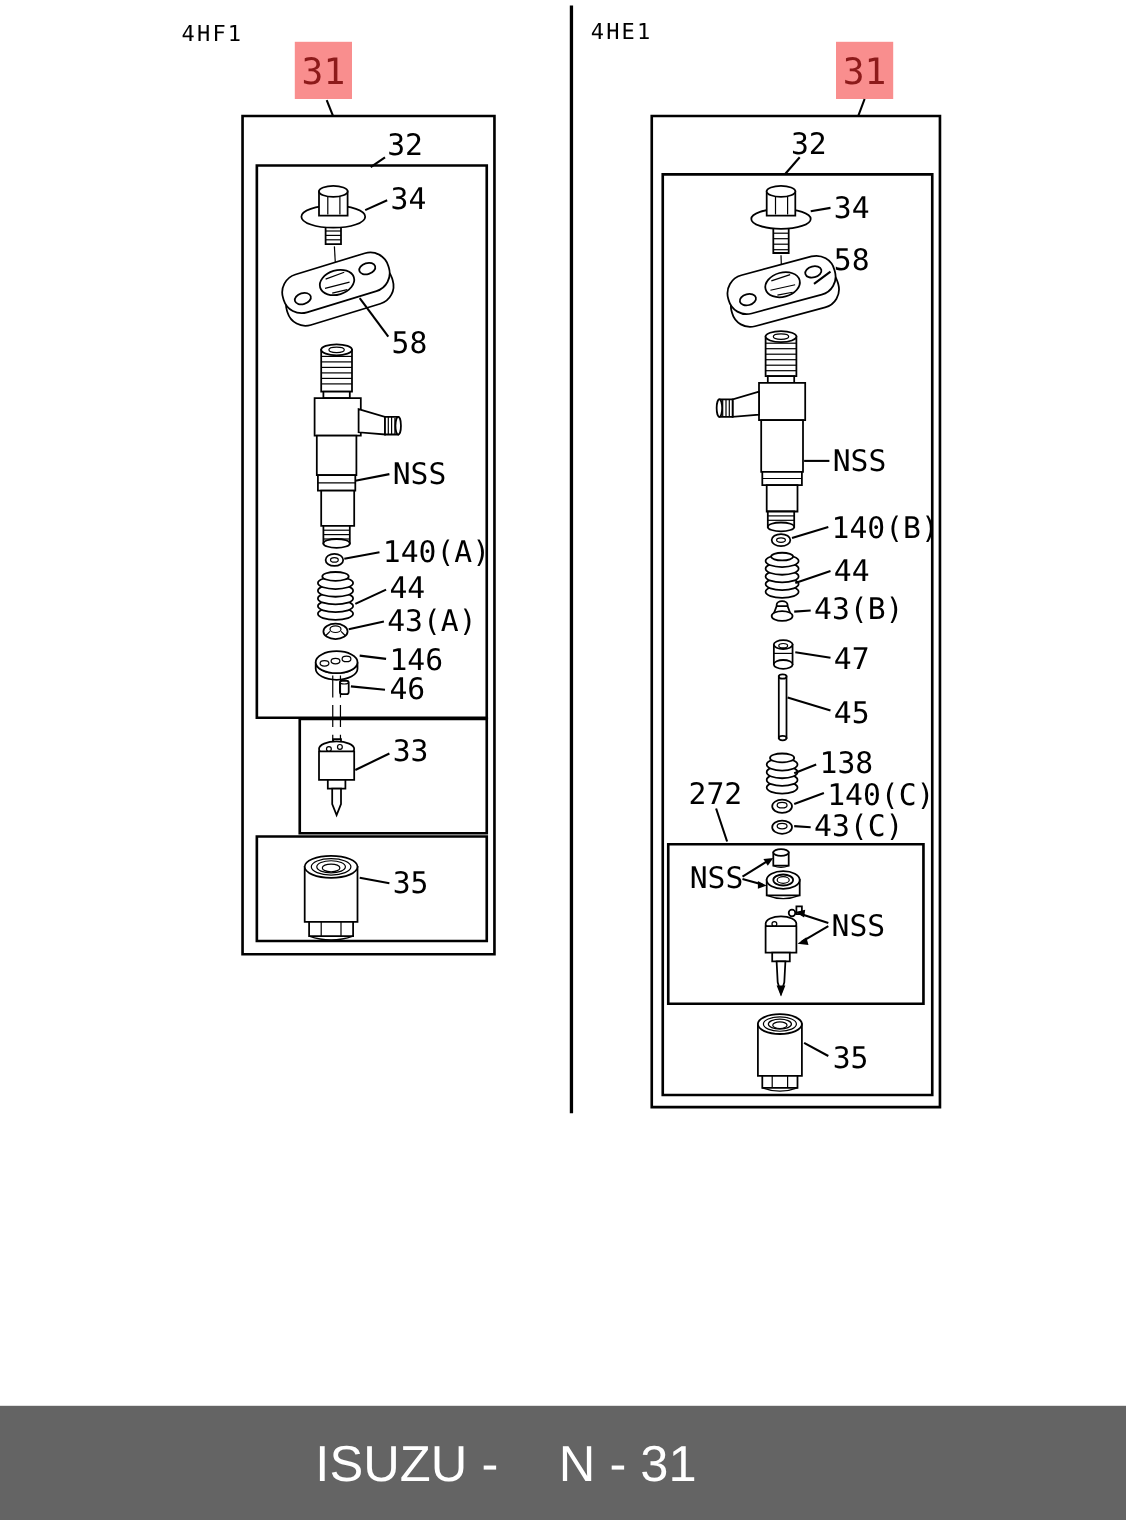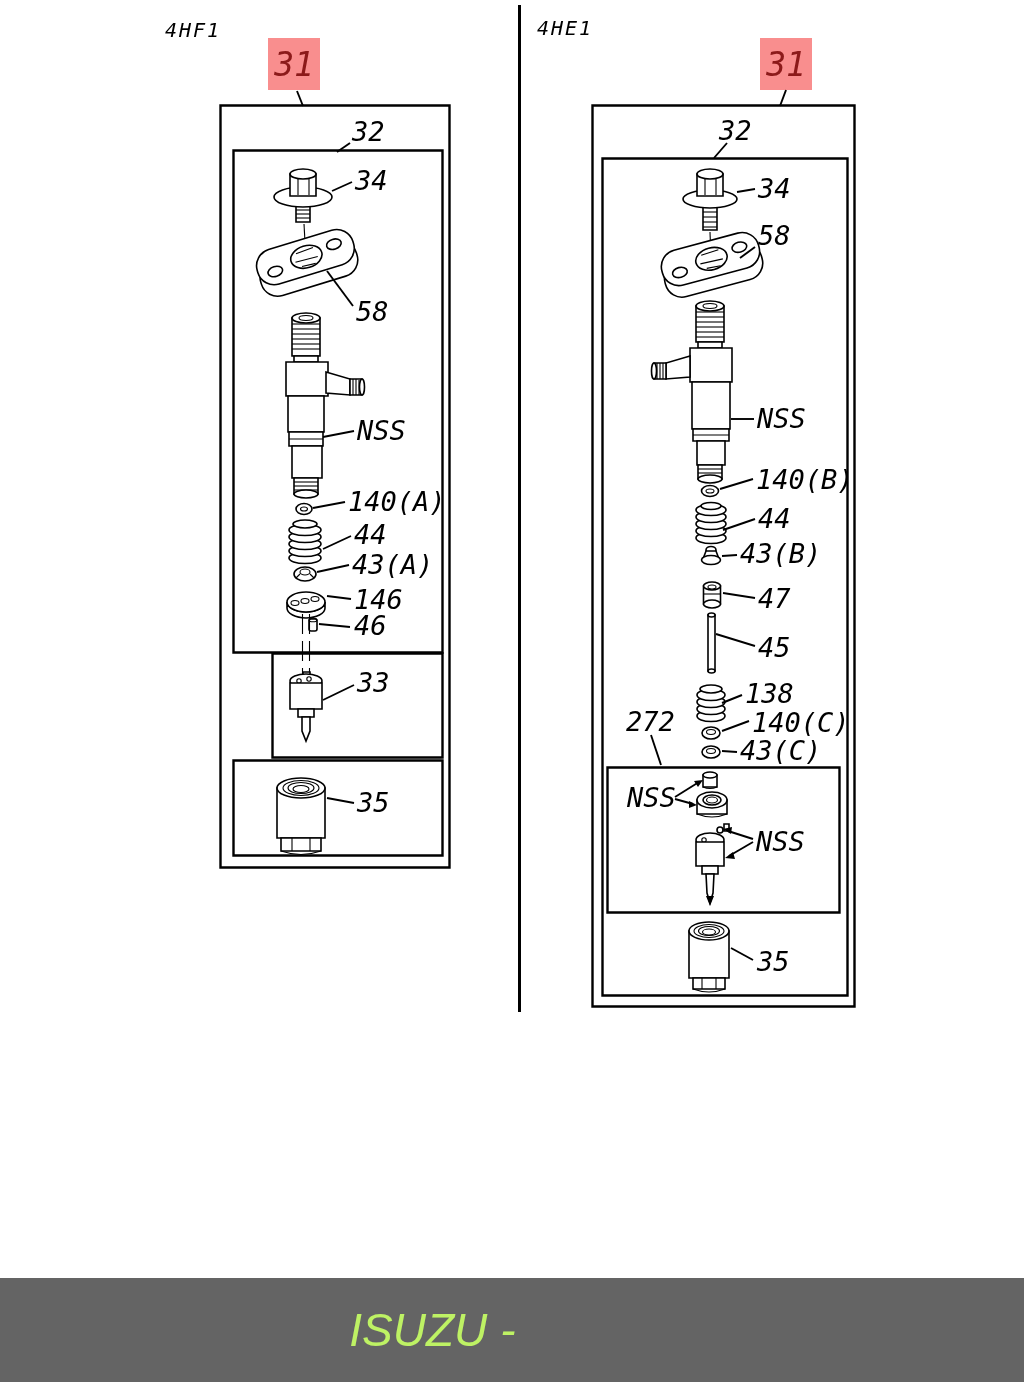--- a/index.html
+++ b/index.html
@@ -1,31 +1,31 @@
 <!DOCTYPE html>
 <html><head>
 <meta charset="utf-8">
 <style>
   html,body{margin:0;padding:0;background:#fff;}
   .page{position:relative;width:1024px;height:1382px;background:#ffffff;overflow:hidden;
-        font-family:"DejaVu Sans Mono",monospace;font-style:italic;}
+        font-family:"DejaVu Sans Mono",monospace;}
   svg{position:absolute;left:0;top:0;}
   svg *{vector-effect:non-scaling-stroke;}
   .face{stroke:#000;fill:#fff;stroke-width:1.6;}
   .box{stroke:#000;fill:none;stroke-width:2.4;}
   .leader{stroke:#000;fill:none;stroke-width:1.9;}
   .thin{stroke:#000;fill:none;stroke-width:1.1;}
   .callout{font-family:"DejaVu Sans Mono",monospace;font-size:27px;fill:#000;}
   .engine{font-family:"DejaVu Sans Mono",monospace;font-size:20px;letter-spacing:2px;fill:#000;}
   .badge-bg{fill:#F98E8E;}
   .badge-text{font-family:"DejaVu Sans Mono",monospace;font-size:33px;fill:#8C1A1A;}
   .arrowhead{fill:#000;stroke:none;}
   .footer{position:absolute;left:0;top:1278px;width:1024px;height:104px;background:#646464;
           display:flex;align-items:center;justify-content:center;padding-right:104px;box-sizing:border-box;
-          font-family:"Liberation Sans",sans-serif;font-size:46px;color:#bef264;}
+          font-family:"Liberation Sans",sans-serif;font-size:46px;color:#ffffff;}
   .footer span{white-space:pre;}
   .footer .gap{display:inline-block;width:42px;}
   .footer .sep{margin:0 13px;}
 </style>
 </head>
 <body>
 
 <div class="page">
 
 <svg width="1024" height="1278" viewBox="0 0 1024 1278">
@@ -373,15 +373,16 @@
     </g>
     <text class="callout" x="757" y="971">35</text>
     <line class="leader" x1="753" y1="960" x2="731" y2="948"></line>
   </g>
 </svg>
 
   <div class="footer">
     <span>ISUZU</span>
     <span class="sep">-</span>
     <span class="gap"></span>
+    <span>N - 31</span>
   </div>
 
 </div>
 
 </body></html>

